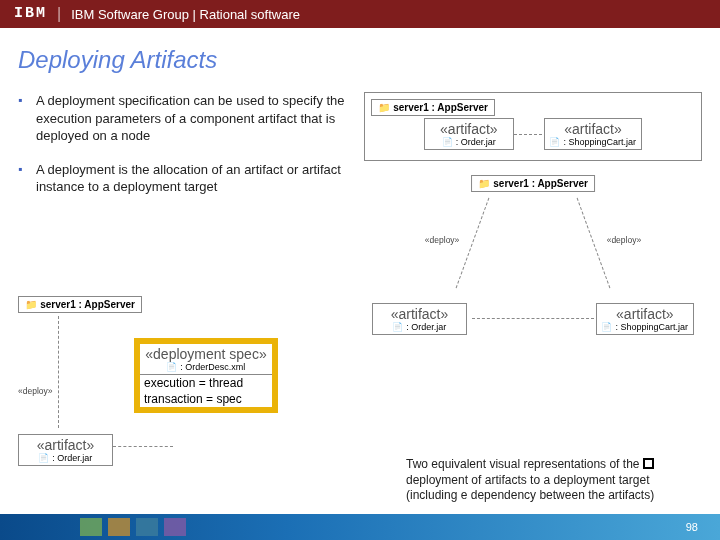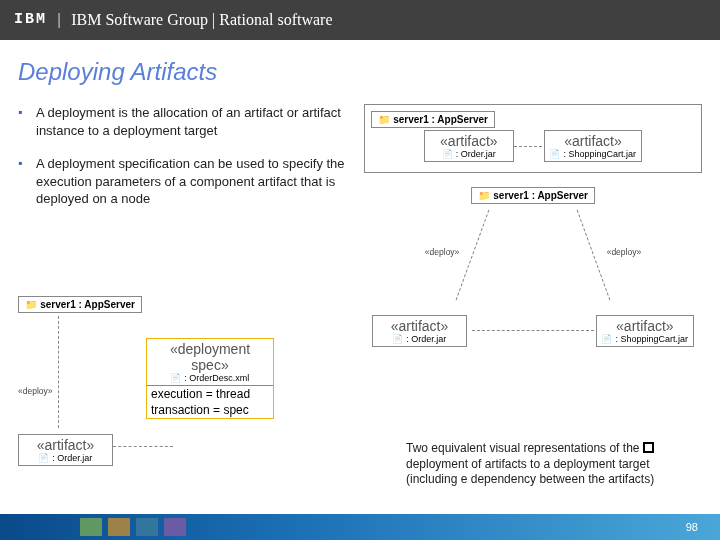--- a/index.html
+++ b/index.html
@@ -1,21 +1,21 @@
 <!DOCTYPE html>
 <html><head>
 <meta charset="utf-8">
 <style>
   * { box-sizing: border-box; margin: 0; padding: 0; }
   body { width: 720px; height: 540px; background: #fff; font-family: Arial, Helvetica, sans-serif; overflow: hidden; position: relative; }
 
-  .header-bar { background: #404040; color: #fff; height: 40px; display: flex; align-items: center; padding: 0 14px; gap: 10px; }
+  .header-bar { background: #7f1d1d; color: #fff; height: 28px; display: flex; align-items: center; padding: 0 14px; gap: 10px; }
   .ibm-logo { font-weight: bold; letter-spacing: 2px; font-size: 15px; font-family: "Courier New", monospace; display: flex; flex-direction: column; line-height: 0.33; }
   .header-divider { opacity: .6; }
-  .header-text { font-size: 16px; font-family: Liberation Serif, serif; }
+  .header-text { font-size: 13px; }
 
   .title { color: #5a7fd9; font-size: 24px; font-weight: normal; margin: 18px 0 18px 18px; font-style: italic; }
 
   .content { display: flex; gap: 16px; padding: 0 18px; }
   .left-col { width: 330px; }
   .right-col { flex: 1; display: flex; flex-direction: column; gap: 14px; }
 
   ul.bullets { list-style: none; }
   ul.bullets > li { position: relative; padding-left: 18px; font-size: 13px; line-height: 1.35; margin-bottom: 16px; color: #222; }
   ul.bullets > li::before { content: "▪"; position: absolute; left: 0; top: 0; color: #3d5fbf; font-size: 12px; }
@@ -38,29 +38,29 @@
   .diagram2 .dline.l { left: 32%; transform: rotate(20deg); }
   .diagram2 .dline.r { right: 32%; transform: rotate(-20deg); }
   .diagram2 .hline { position: absolute; border-top: 1px dashed #888; bottom: 16px; left: 32%; right: 32%; }
   .diagram2 .dlabel { position: absolute; font-size: 8.5px; color: #444; }
   .diagram2 .dlabel.l { top: 60px; left: 18%; }
   .diagram2 .dlabel.r { top: 60px; right: 18%; }
 
   
   .bl-diagram { position: absolute; left: 18px; top: 296px; width: 330px; height: 170px; }
   .bl-diagram .srv { position: absolute; top: 0; left: 0; border: 1px solid #888; padding: 2px 6px; font-size: 10px; font-weight: bold; background: #fff; }
-  .bl-diagram .spec { position: absolute; top: 42px; left: 128px; border: 1px solid #eab308; background: #fff; font-size: 9px; width: 128px; }
+  .bl-diagram .spec { position: absolute; top: 42px; left: 116px; border: 6px solid #eab308; background: #fff; font-size: 9px; width: 144px; }
   .bl-diagram .spec .hdr { border-bottom: 1px solid #888; padding: 2px 4px; text-align: center; }
   .bl-diagram .spec .row { padding: 1px 4px; font-size: 12px; }
   .bl-diagram .art { position: absolute; bottom: 0; left: 0; border: 1px solid #888; background: #fff; font-size: 9px; padding: 2px 6px; text-align: center; width: 95px; }
   .bl-diagram .vline { position: absolute; border-left: 1px dashed #888; left: 40px; top: 20px; height: 112px; }
   .bl-diagram .hline2 { position: absolute; border-top: 1px dashed #888; top: 150px; left: 95px; width: 60px; }
   .bl-diagram .dlabel2 { position: absolute; font-size: 8.5px; left: 0; top: 90px; color: #444; }
 
-  .caption { position: absolute; right: 24px; bottom: 52px; width: 290px; font-size: 12px; line-height: 1.3; color: #222; }
+  .caption { position: absolute; right: 24px; bottom: 36px; width: 290px; font-size: 12px; line-height: 1.3; color: #222; }
   .caption .sq { display: inline-block; width: 11px; height: 11px; border: 2px solid #000; vertical-align: -1px; }
 
   .footer { position: absolute; bottom: 0; left: 0; right: 0; height: 26px; background: linear-gradient(90deg, #0a4a8a 0%, #1b6fb5 40%, #4aa7d8 100%); display: flex; align-items: center; justify-content: flex-end; padding: 0 22px; }
   .footer .icons { position: absolute; left: 80px; display: flex; gap: 6px; }
   .footer .icons span { width: 22px; height: 18px; background: #6fa55a; display: inline-block; opacity: .85; }
   .footer .icons span:nth-child(2){ background:#b58a3a; }
   .footer .icons span:nth-child(3){ background:#3a7a9c; }
   .footer .icons span:nth-child(4){ background:#7a5aa5; }
   .pagenum { color: #fff; font-size: 11px; }
 </style>
@@ -71,22 +71,22 @@
   <span class="ibm-logo">IBM</span>
   <span class="header-divider">|</span>
   <span class="header-text">IBM Software Group | Rational software</span>
 </div>
 
 <h1 class="title">Deploying Artifacts</h1>
 
 <div class="content">
   <div class="left-col">
     <ul class="bullets">
+      <li>A deployment specification can be used to specify the execution parameters of a component artifact that is deployed on a node</li>
       <li>A deployment is the allocation of an artifact or artifact instance to a deployment target</li>
-      <li>A deployment specification can be used to specify the execution parameters of a component artifact that is deployed on a node</li>
     </ul>
   </div>
   <div class="right-col">
 
     <div class="uml-frame">
       <div class="uml-title">📁 <span>server1 : AppServer</span></div>
       <div class="artifact-pair">
         <div class="artifact-box">
           <div class="stereo">«artifact»</div>
           <div>📄 <span>: Order.jar</span></div>

